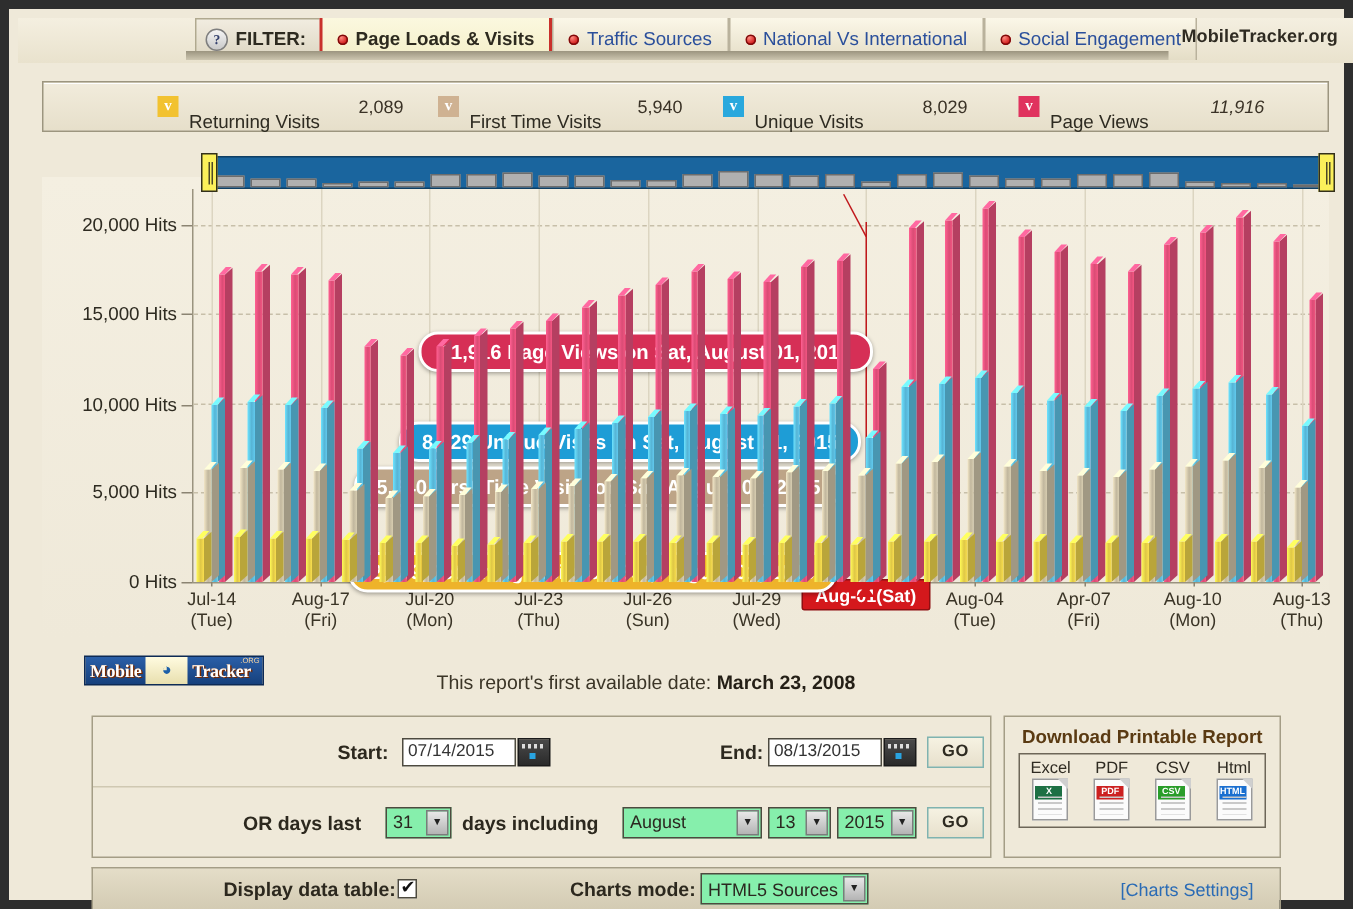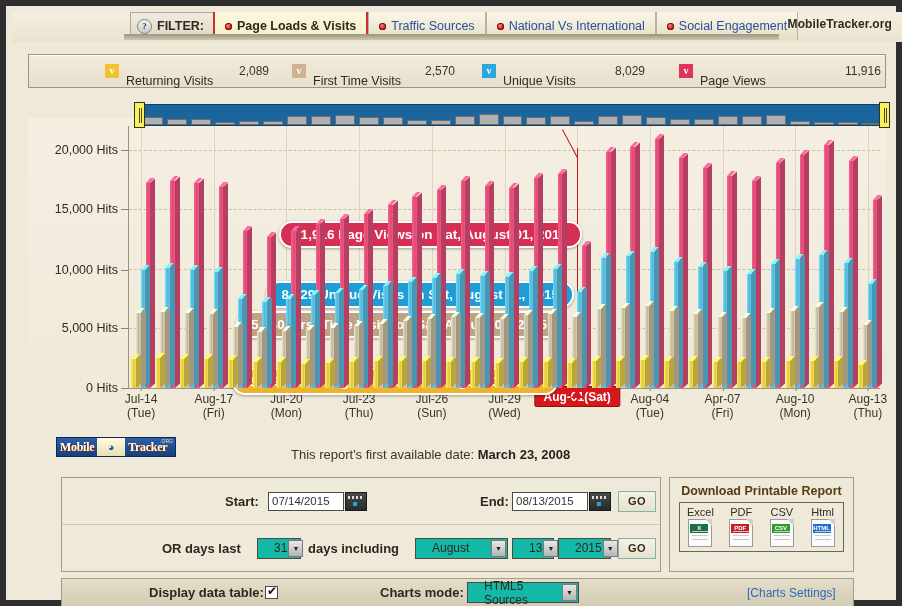--- a/index.html
+++ b/index.html
@@ -230,23 +230,23 @@
   .calicon:after{
     content:"";position:absolute;left:7px;top:9px;width:4px;height:4px;background:#29a3e0;
   }
   .gobtn{
     width:38px;height:21px;border:1px solid #7fb3b0;box-sizing:border-box;
     background:linear-gradient(#f6f2e2,#e7e0cc);
     font-size:11px;font-weight:bold;color:#2e2b21;letter-spacing:.5px;
     display:flex;align-items:center;justify-content:center;cursor:pointer;
   }
   .sel{
-    height:21px;border:1px solid #4d4a3f;box-sizing:border-box;background:#14b8a6;
+    height:21px;border:1px solid #4d4a3f;box-sizing:border-box;background:#86efac;
     display:flex;align-items:center;justify-content:space-between;
-    font-size:12px;color:#2b2820;padding-left:16px;cursor:pointer;
+    font-size:12px;color:#2b2820;padding-left:4px;cursor:pointer;
   }
   .sel .arrow{
     width:15px;height:17px;margin:1px;flex:0 0 auto;
     background:linear-gradient(#e8e8e8,#b4b4b4);
     border:1px solid #7b7b7b;box-sizing:border-box;
     display:flex;align-items:center;justify-content:center;
     font-size:7px;color:#222;
   }
   
   .dlbox{
@@ -332,31 +332,31 @@
   <div class="legendbar" id="legendbar">
       <div class="lg" style="position: absolute; left: 76px;">
         <span class="swatch" style="background: rgb(242, 194, 48);">v</span>
         <span class="name">Returning Visits</span>
       </div>
       <span class="val" style="position: absolute; left: 210px;">2,089</span>
       <div class="lg" style="position: absolute; left: 263px;">
         <span class="swatch" style="background: rgb(207, 178, 146);">v</span>
         <span class="name">First Time Visits</span>
       </div>
-      <span class="val" style="position: absolute; left: 396px;">2,570</span>
+      <span class="val" style="position: absolute; left: 396px;">5,940</span>
       <div class="lg" style="position: absolute; left: 453px;">
         <span class="swatch" style="background: rgb(41, 168, 221);">v</span>
         <span class="name">Unique Visits</span>
       </div>
       <span class="val" style="position: absolute; left: 586px;">8,029</span>
       <div class="lg" style="position: absolute; left: 650px;">
         <span class="swatch" style="background: rgb(224, 51, 94);">v</span>
         <span class="name">Page Views</span>
       </div>
-      <span class="val" style="position: absolute; left: 816px;">11,916</span>
+      <span class="val" style="position: absolute; left: 778px; font-style: italic;">11,916</span>
     </div>
 
   <div class="chartwrap">
     <div class="plotbg"></div>
 
     <div class="rangebar" id="rangebar">
         <div class="mini" style="left: 2px; width: 19.9677px; height: 8px;"></div>
         <div class="mini" style="left: 25.9677px; width: 19.9677px; height: 6px;"></div>
         <div class="mini" style="left: 49.9355px; width: 19.9677px; height: 6px;"></div>
         <div class="mini" style="left: 73.9032px; width: 19.9677px; height: 3px;"></div>

